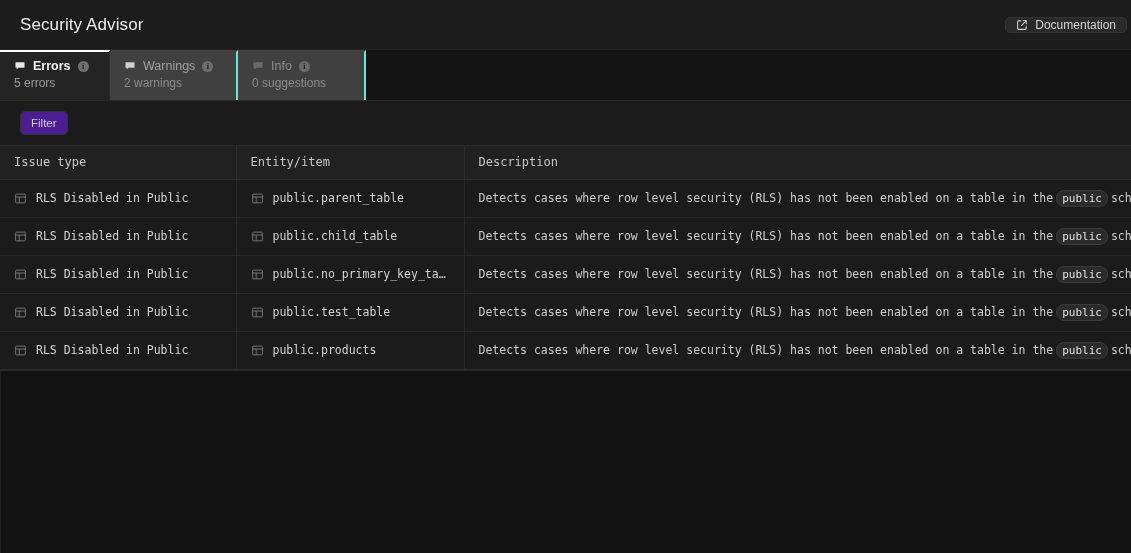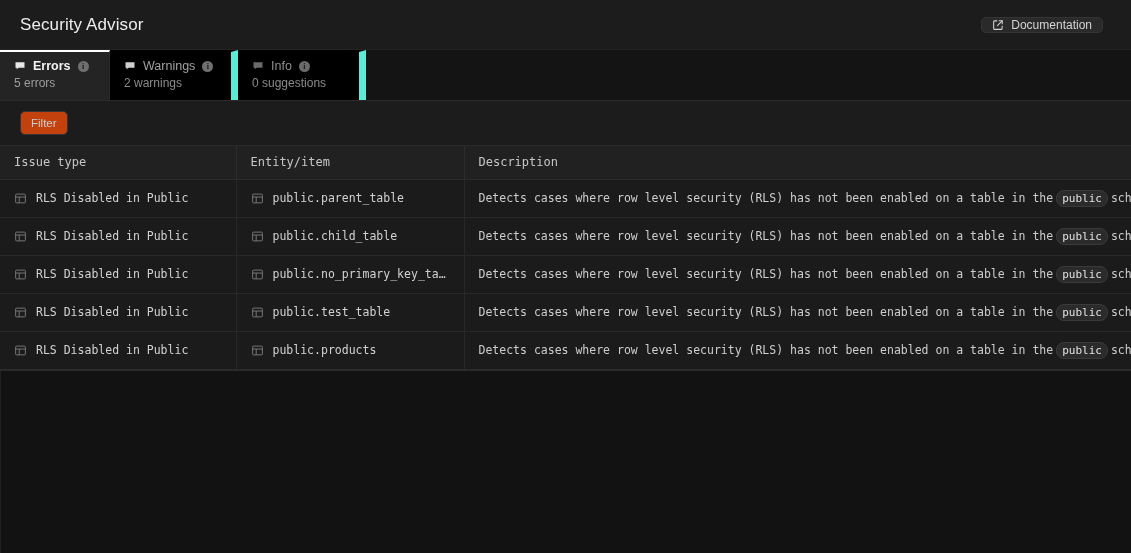--- a/index.html
+++ b/index.html
@@ -19,21 +19,21 @@
     position: relative;
   }
 
   
   .header {
     height: 50px;
     flex: 0 0 50px;
     background: #1c1c1c;
     display: flex;
     align-items: center;
-    padding: 0 28px 0 20px;
+    padding: 0 4px 0 20px;
     border-bottom: 1px solid #252525;
   }
   .page-title {
     font-size: 17px;
     color: #ededed;
     font-weight: 400;
     letter-spacing: 0.1px;
   }
   .header-spacer { flex: 1 1 auto; }
   .doc-button {
@@ -62,23 +62,23 @@
     border-bottom: 1px solid #2a2a2a;
   }
   .tab {
     width: 110px;
     padding: 7px 14px 0 14px;
     display: flex;
     flex-direction: column;
     justify-content: flex-start;
     gap: 3px;
     cursor: pointer;
-    border-right: 7px solid #5eead4;
+    border-right: 2px solid #5eead4;
     border-top: 2px solid transparent;
-    background: #000000;
+    background: #404040;
     position: relative;
   }
   .tab.wide { width: 128px; }
   .tab.active {
     background: #242424;
     border-top: 2px solid #ffffff;
     border-right: 1px solid #2a2a2a;
   }
   .tab-top {
     display: flex;
@@ -118,21 +118,21 @@
     flex: 0 0 45px;
     background: #1c1c1c;
     display: flex;
     align-items: center;
     padding: 0 20px;
     border-bottom: 1px solid #2a2a2a;
   }
   .filter-button {
     height: 24px;
     padding: 0 10px;
-    background: #c2410c;
+    background: #4c1d95;
     border: 1px solid #343434;
     border-radius: 5px;
     color: #cfcfcf;
     font-size: 11.5px;
     cursor: pointer;
     display: inline-flex;
     align-items: center;
   }
 
   

